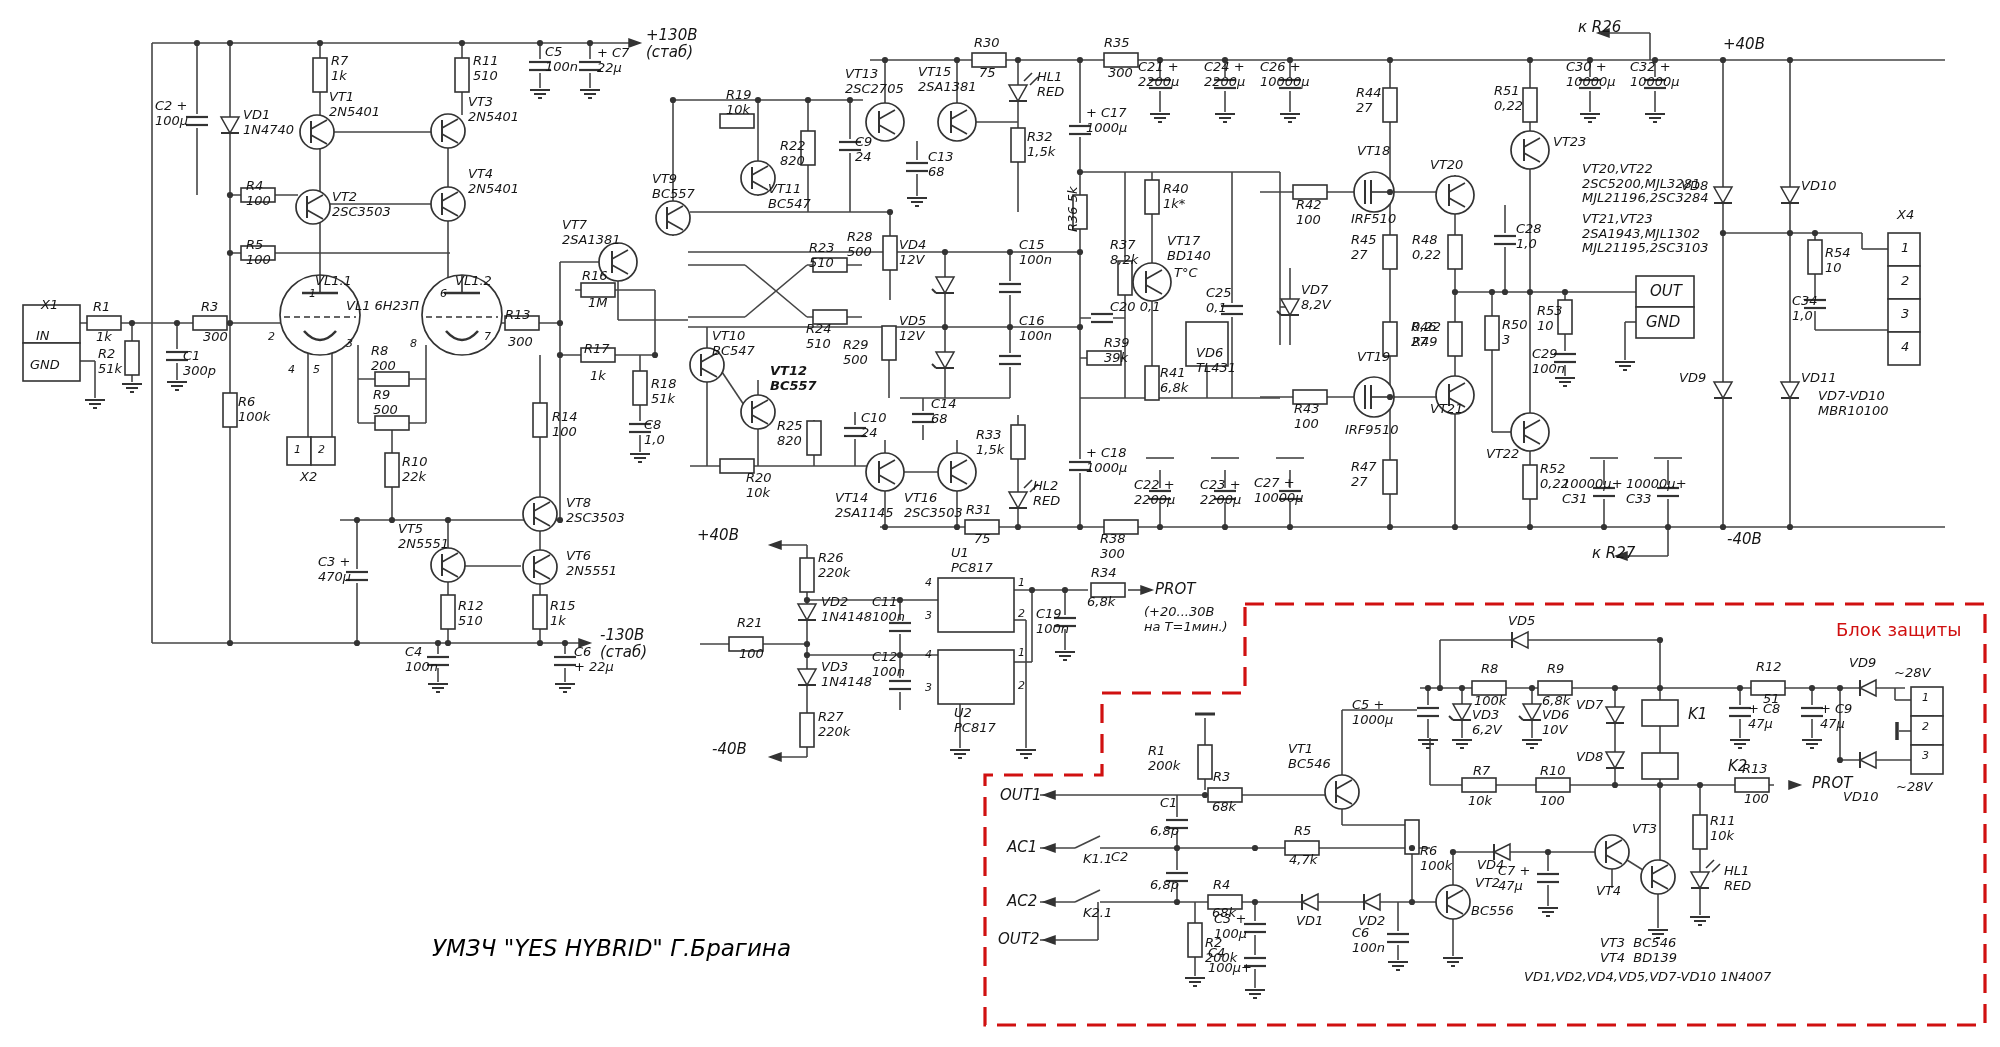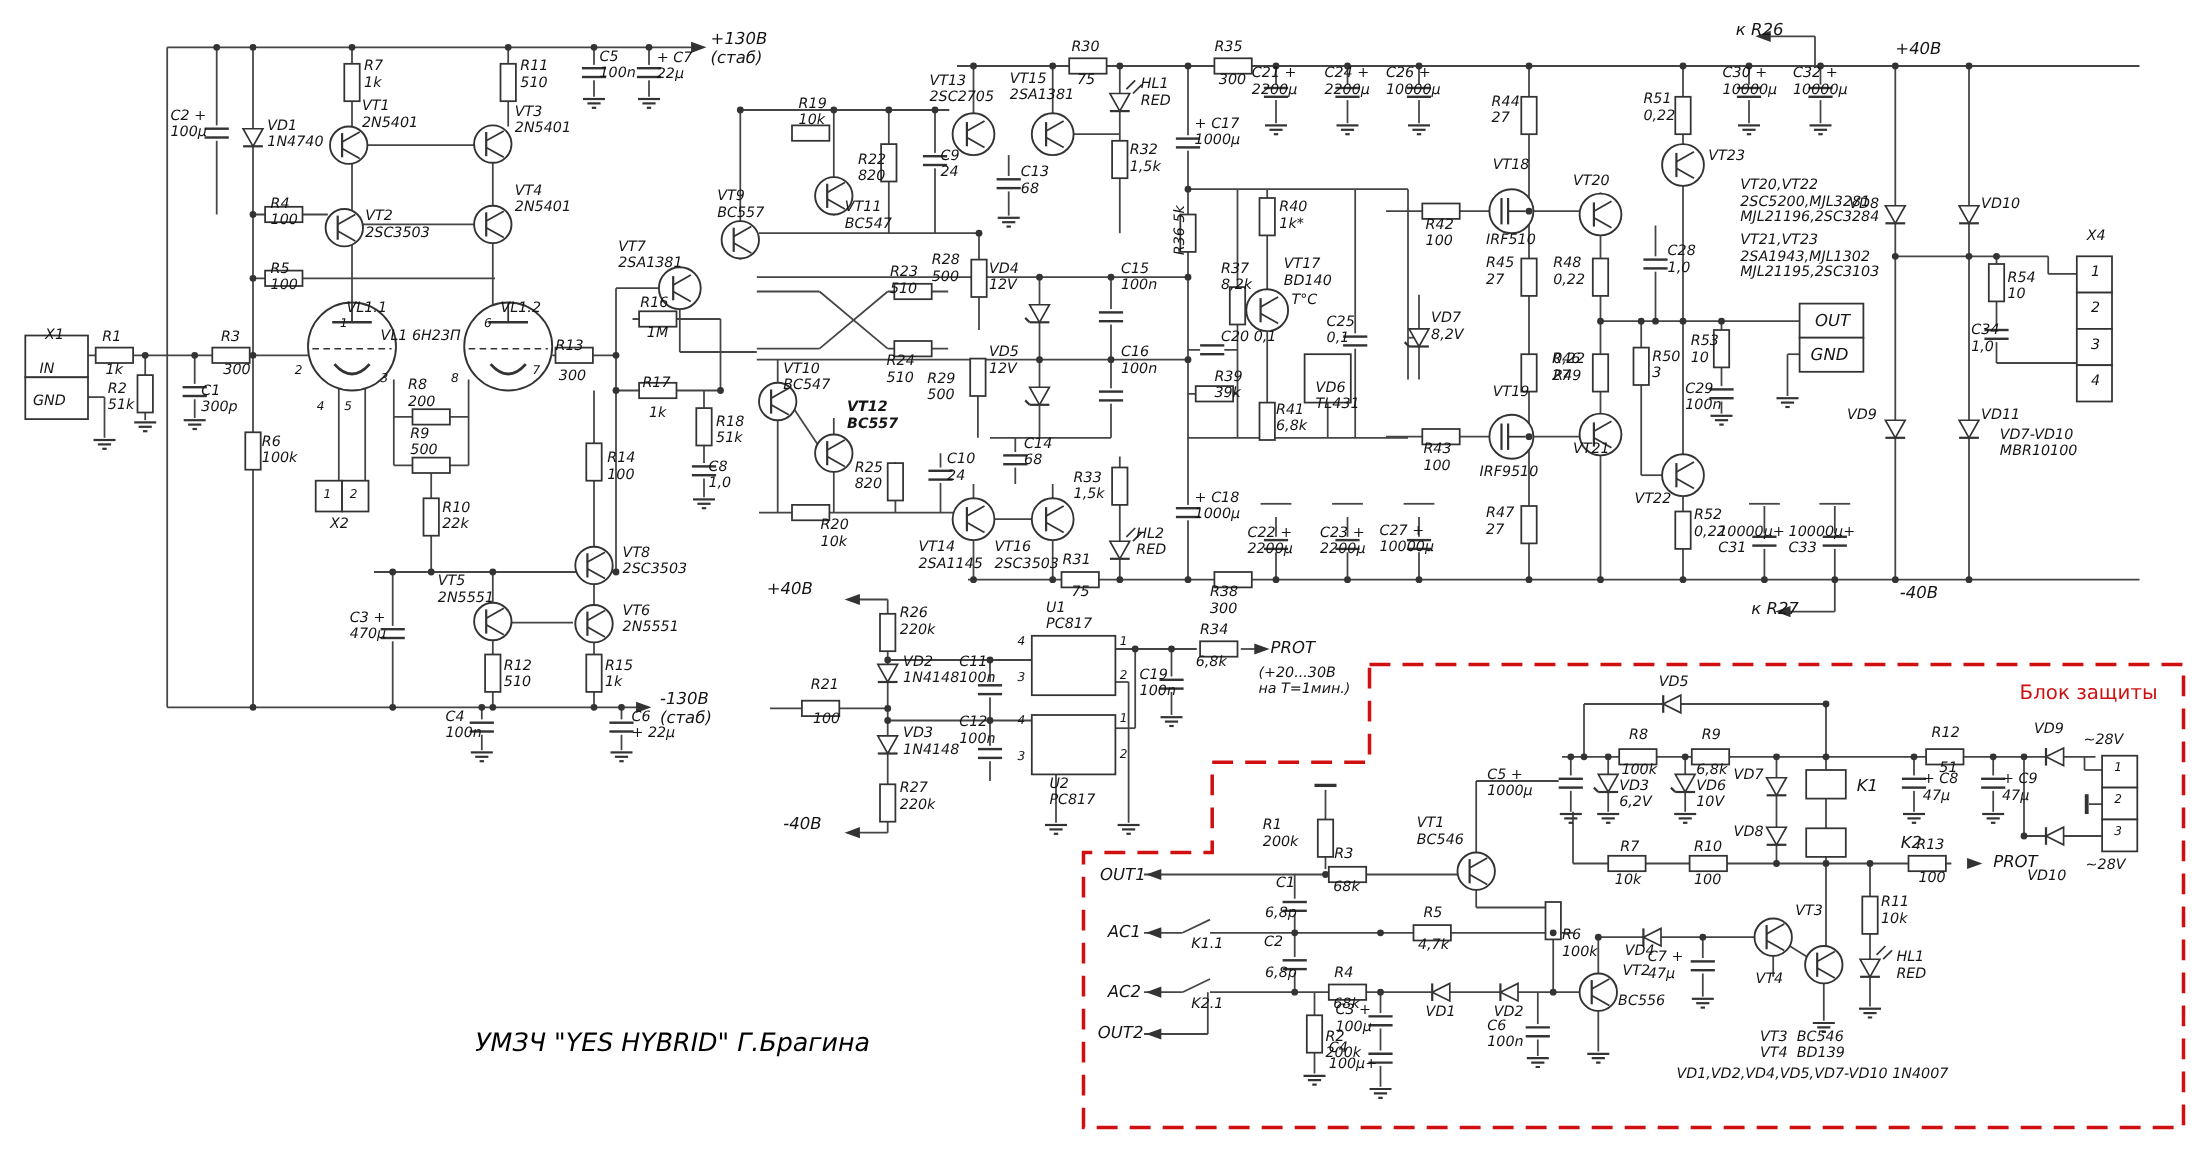--- a/index.html
+++ b/index.html
@@ -1771,21 +1771,21 @@
       <div class="lb pin" style="left: 318px; top: 444px;">2</div>
       <div class="lb red" style="left: 1836px; top: 620px;">Блок защиты</div>
       <div class="lb" style="left: 1148px; top: 744px;">R1
 200k</div>
       <div class="lb" style="left: 1213px; top: 770px;">R3</div>
       <div class="lb" style="left: 1212px; top: 800px;">68k</div>
       <div class="lb" style="left: 1288px; top: 742px;">VT1
 BC546</div>
       <div class="lb" style="left: 1160px; top: 796px;">C1</div>
       <div class="lb" style="left: 1150px; top: 824px;">6,8p</div>
-      <div class="lb" style="left: 1149px; top: 850px;">C2</div>
+      <div class="lb" style="left: 1111px; top: 850px;">C2</div>
       <div class="lb" style="left: 1150px; top: 878px;">6,8p</div>
       <div class="lb" style="left: 1294px; top: 824px;">R5</div>
       <div class="lb" style="left: 1289px; top: 853px;">4,7k</div>
       <div class="lb" style="left: 1213px; top: 878px;">R4</div>
       <div class="lb" style="left: 1212px; top: 906px;">68k</div>
       <div class="lb b" style="left: 1000px; top: 787px;">OUT1</div>
       <div class="lb b" style="left: 1007px; top: 839px;">AC1</div>
       <div class="lb" style="left: 1083px; top: 852px;">K1.1</div>
       <div class="lb b" style="left: 1007px; top: 893px;">AC2</div>
       <div class="lb" style="left: 1083px; top: 906px;">K2.1</div>

